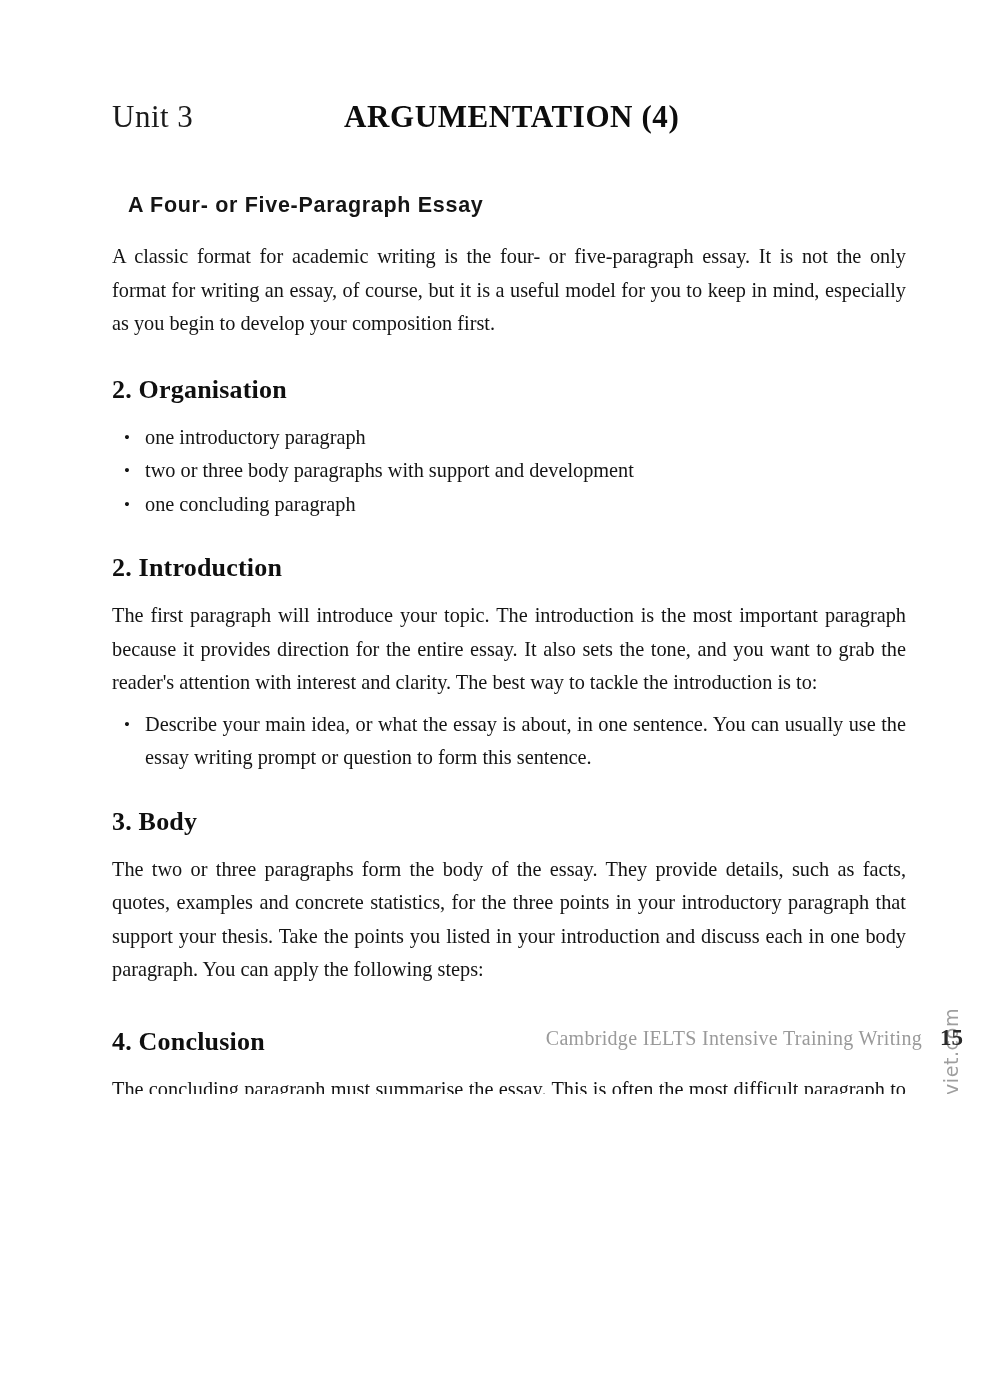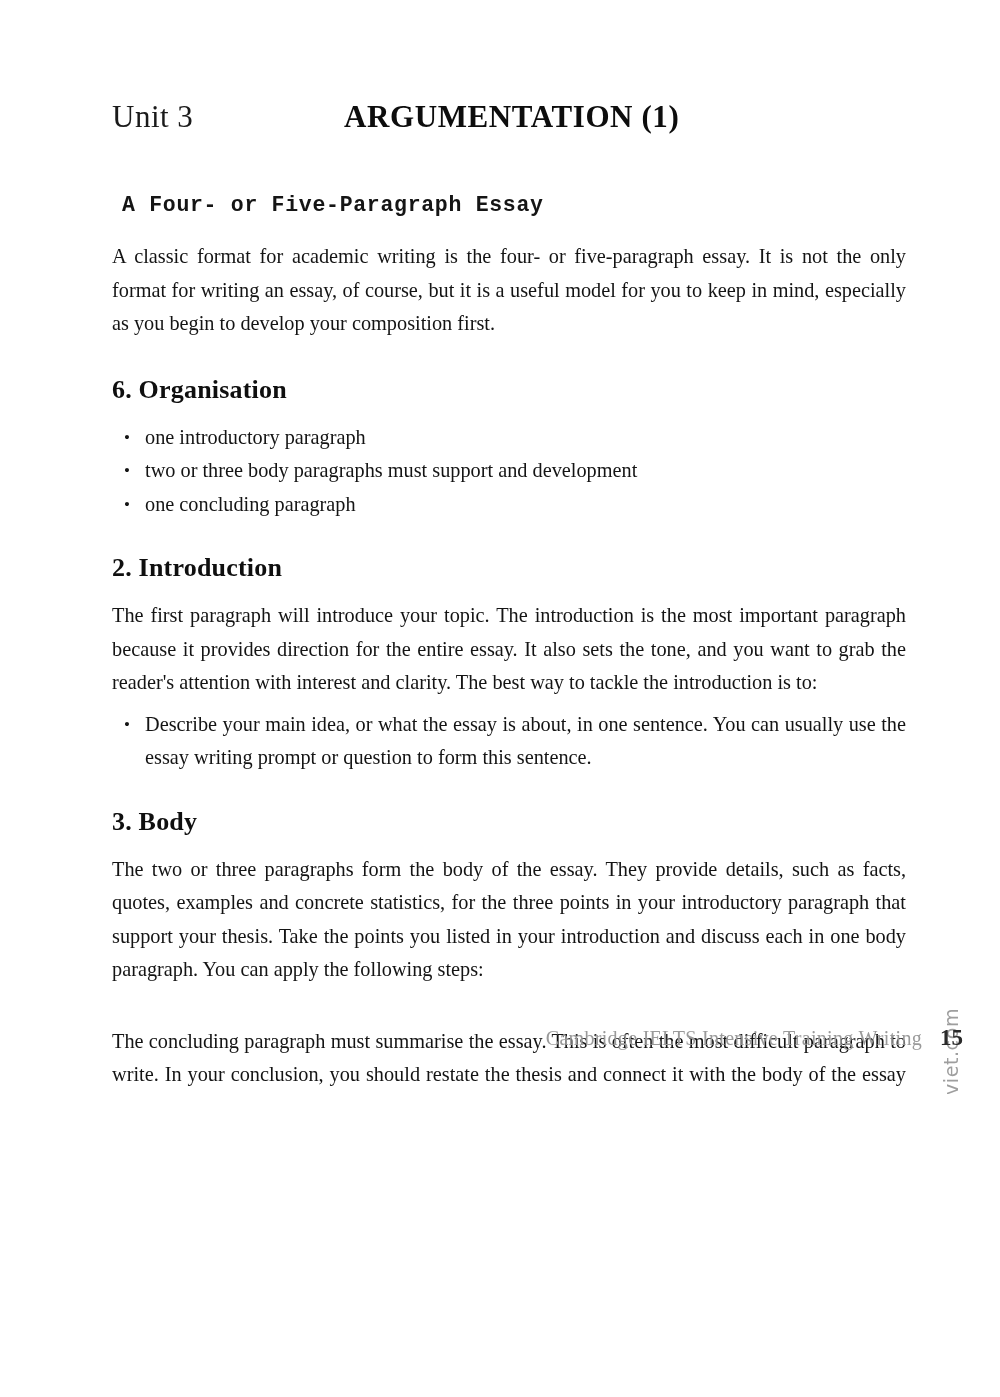--- a/index.html
+++ b/index.html
@@ -48,27 +48,27 @@
 
   
   .content {
     position: absolute;
     left: 112px;
     top: 190px;
     width: 794px;
   }
 
   .subhead {
-    font-family: Liberation Mono, monospace;
+    font-family: Liberation Sans, sans-serif;
     font-size: 21.5px;
     line-height: 30px;
     font-weight: 700;
     letter-spacing: 0.7px;
     color: #151515;
-    margin: 0 0 20px 10px;
+    margin: 0 0 20px 16px;
   }
 
   .section-head {
     font-family: "Liberation Serif", "DejaVu Serif", serif;
     font-size: 26px;
     line-height: 34px;
     font-weight: 700;
     letter-spacing: 0.2px;
     color: #0f0f0f;
     margin: 0 0 14px 0;
@@ -160,50 +160,51 @@
     color: #2a2a2a;
   }
 </style>
 </head>
 <body>
 
 <div class="page">
 
   <div class="unit-header">
     <span class="unit-label">Unit 3</span>
-    <span class="unit-title">ARGUMENTATION  (1)</span>
+    <span class="unit-title">ARGUMENTATION  (4)</span>
   </div>
 
   <div class="content">
 
     <h2 class="subhead">A Four- or Five-Paragraph Essay</h2>
     <p class="body-text">A classic format for academic writing is the four- or five-paragraph essay. It is not the only format for writing an essay, of course, but it is a useful model for you to keep in mind, especially as you begin to develop your composition first.</p>
 
     <div class="gap-before-head"></div>
-    <h3 class="section-head">6. Organisation</h3>
+    <h3 class="section-head">2. Organisation</h3>
     <ul class="bullets tight">
       <li>one introductory paragraph</li>
-      <li>two or three body paragraphs must support and development</li>
+      <li>two or three body paragraphs with support and development</li>
       <li>one concluding paragraph</li>
     </ul>
 
     <div class="gap-after-list"></div>
     <h3 class="section-head">2. Introduction</h3>
     <p class="body-text">The first paragraph will introduce your topic. The introduction is the most important paragraph because it provides direction for the entire essay. It also sets the tone, and you want to grab the reader's attention with interest and clarity. The best way to tackle the introduction is to:</p>
     <ul class="bullets loose">
       <li>Describe your main idea, or what the essay is about, in one sentence. You can usually use the essay writing prompt or question to form this sentence.</li>
     </ul>
 
     <div class="gap-after-list"></div>
     <h3 class="section-head">3. Body</h3>
     <p class="body-text">The two or three paragraphs form the body of the essay. They provide details, such as facts, quotes, examples and concrete statistics, for the three points in your introductory paragraph that support your thesis. Take the points you listed in your introduction and discuss each in one body paragraph. You can apply the following steps:</p>
     <ul class="bullets loose">
     </ul>
 
     <div class="gap-after-list"></div>
+    <h3 class="section-head">4. Conclusion</h3>
     <p class="body-text">The concluding paragraph must summarise the essay. This is often the most difficult paragraph to write. In your conclusion, you should restate the thesis and connect it with the body of the essay in a sentence that explains how each point supports the thesis. Your final</p>
 
   </div>
 
   <div class="watermark">www.nhantriviet.com</div>
 
   <div class="footer">
     <span class="footer-title">Cambridge IELTS Intensive Training Writing</span>
     <span class="footer-page">15</span>
   </div>

